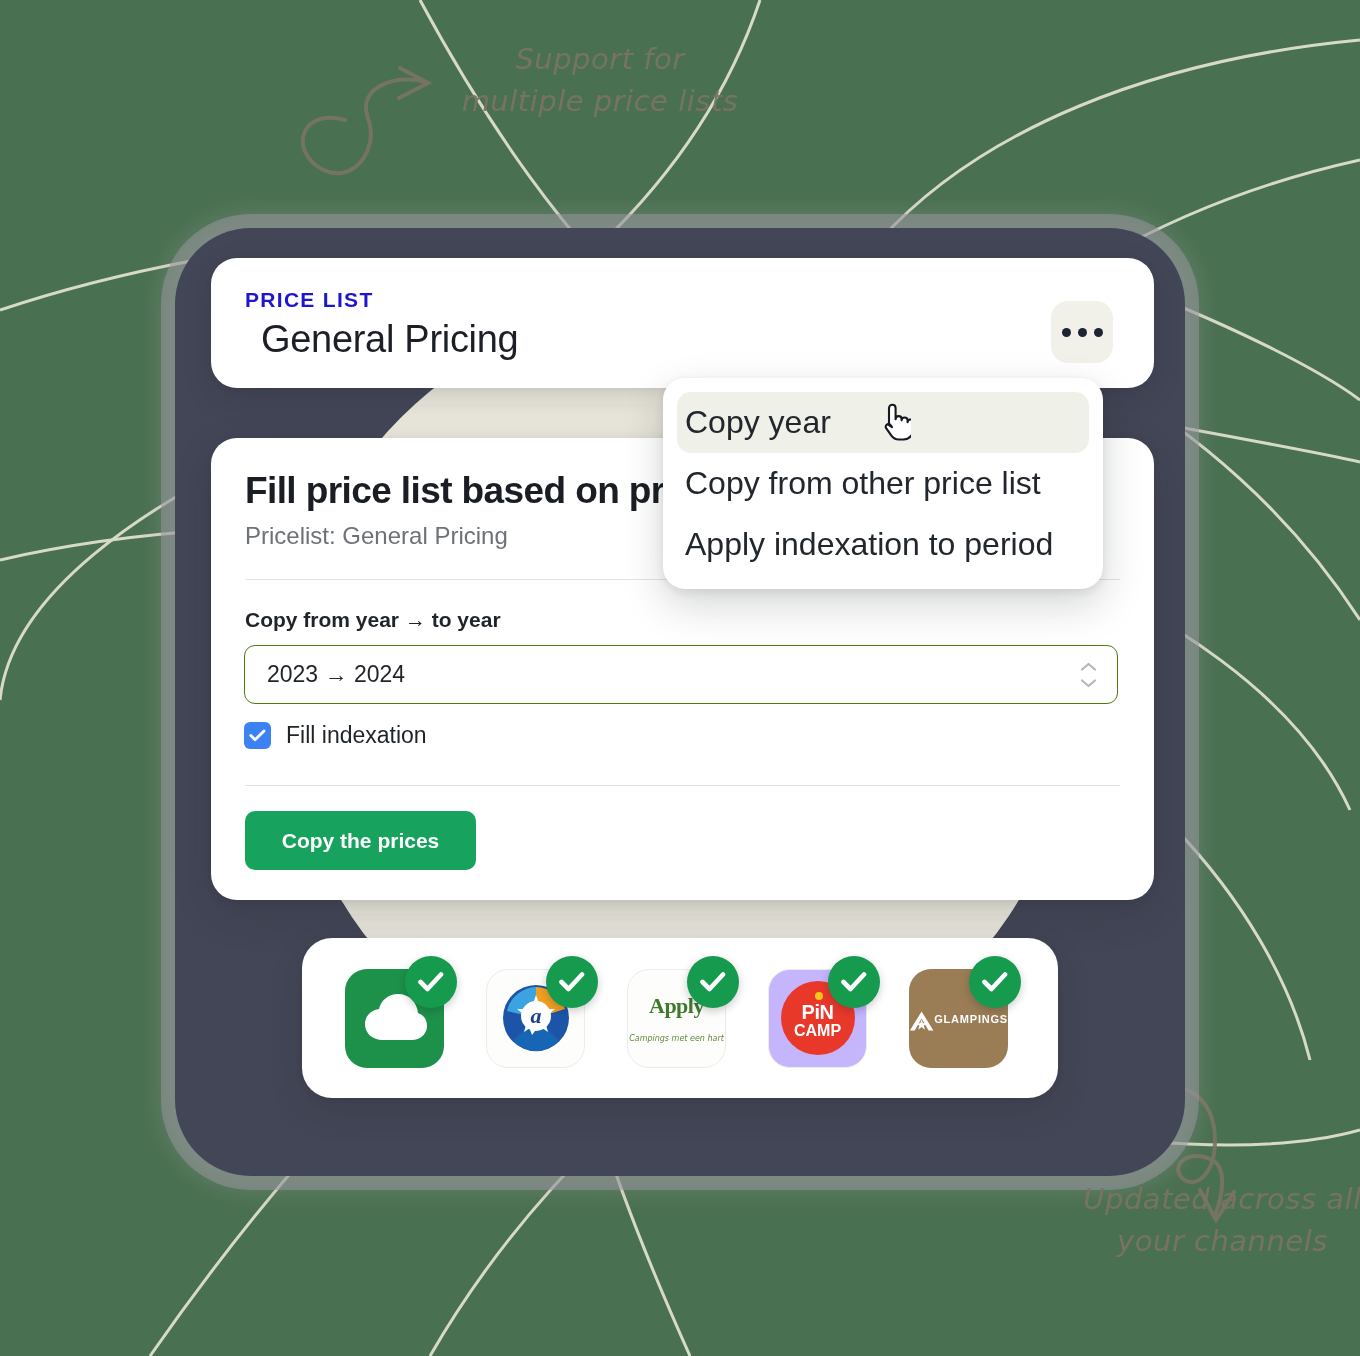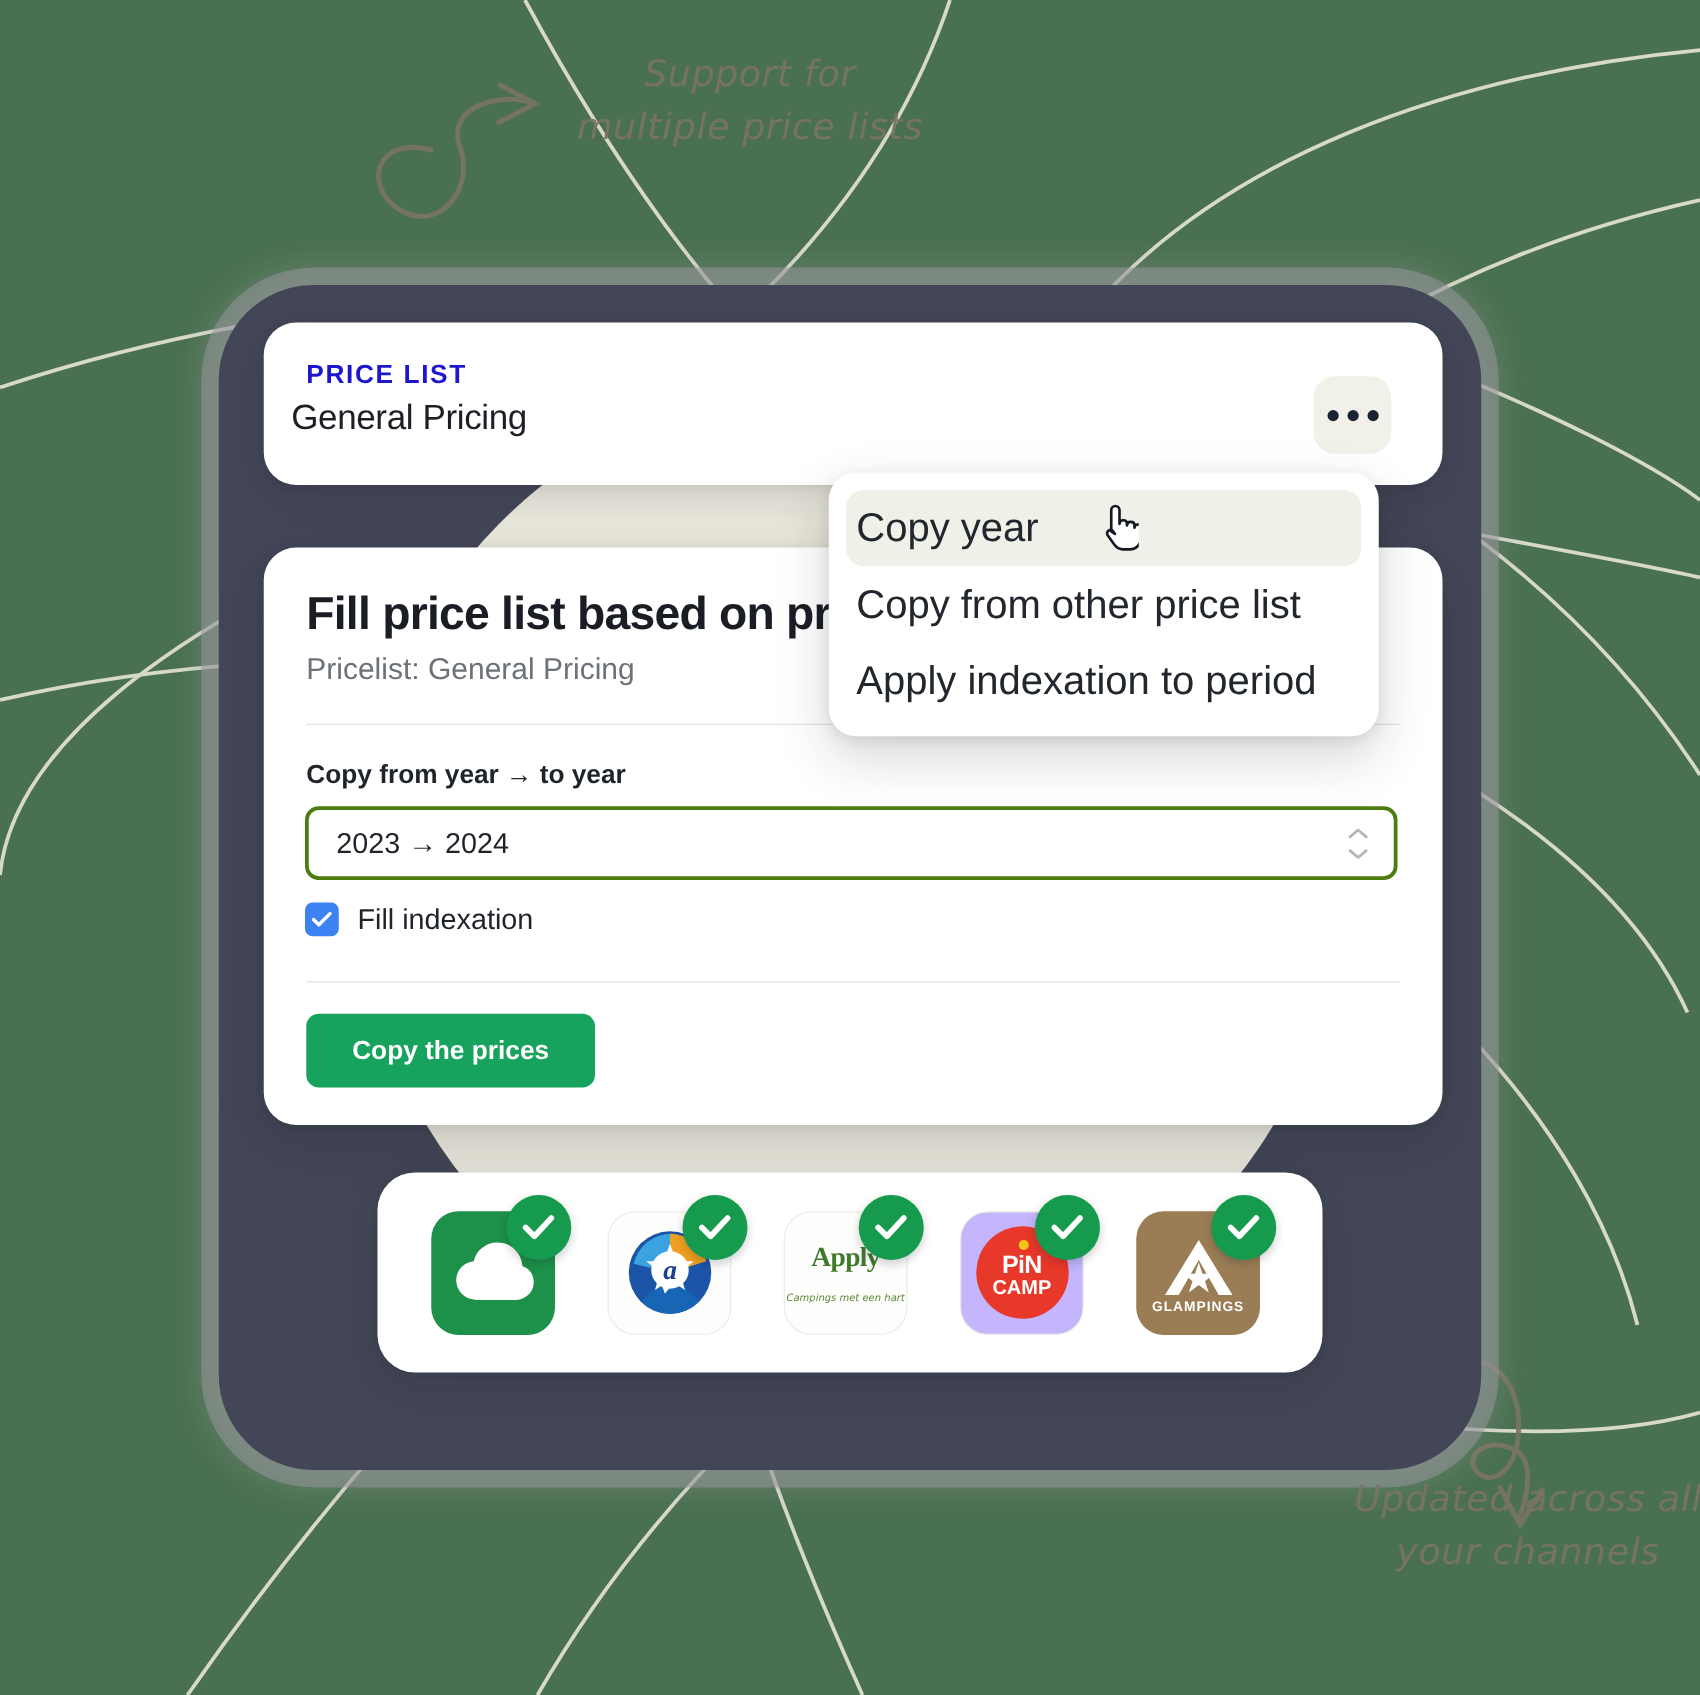--- a/index.html
+++ b/index.html
@@ -74,23 +74,23 @@
     position: absolute;
     left: 34px;
     top: 30px;
     font-size: 21px;
     font-weight: bold;
     letter-spacing: 1.3px;
     color: #1c16cf;
   }
   #price-list-title {
     position: absolute;
-    left: 22px;
+    left: 50px;
     top: 60px;
-    font-size: 28px;
+    font-size: 38px;
     font-weight: normal;
     color: #1c1f26;
     letter-spacing: -0.3px;
   }
   #overflow-menu-button {
     position: absolute;
     right: 41px;
     top: 43px;
     width: 62px;
     height: 62px;
@@ -152,21 +152,21 @@
     font-size: 21px;
     font-weight: bold;
     color: #1f232a;
   }
   #year-range-input {
     position: absolute;
     left: 33px;
     top: 207px;
     width: 874px;
     height: 59px;
-    border: 3px solid #4d7c0f;
+    border: 1px solid #4d7c0f;
     border-radius: 11px;
     background: #fff;
     display: flex;
     align-items: center;
   }
   #year-range-value {
     margin-left: 22px;
     font-size: 23px;
     color: #1f232a;
   }
@@ -488,21 +488,21 @@
         </div>
       </div>
       <div class="check-badge">
         <svg width="26" height="20" viewBox="0 0 26 20">
           <path d="M2.5 10 L9.5 17 L23 2.5" stroke="#ffffff" stroke-width="4.6" fill="none" stroke-linecap="round" stroke-linejoin="round"></path>
         </svg>
       </div>
     </div>
 
     <div class="channel-tile-wrap">
-      <div class="channel-tile" style="background:#9a7d55;flex-direction:column;justify-content:center;">
+      <div class="channel-tile" style="background:#9a7d55;flex-direction:row;justify-content:center;">
         <svg width="58" height="48" viewBox="0 0 58 48" style="margin-top:6px;">
           <path d="M29 2 L56 46 L45 46 L29 18 L13 46 L2 46 Z" fill="#ffffff"></path>
           <path d="M29 20 L32 29 L41 29 L34 35 L37 44 L29 38 L21 44 L24 35 L17 29 L26 29 Z" fill="#ffffff"></path>
         </svg>
         <span style="color:#ffffff;font-size:11px;font-weight:bold;letter-spacing:0.8px;margin-top:2px;">GLAMPINGS</span>
       </div>
       <div class="check-badge">
         <svg width="26" height="20" viewBox="0 0 26 20">
           <path d="M2.5 10 L9.5 17 L23 2.5" stroke="#ffffff" stroke-width="4.6" fill="none" stroke-linecap="round" stroke-linejoin="round"></path>
         </svg>

